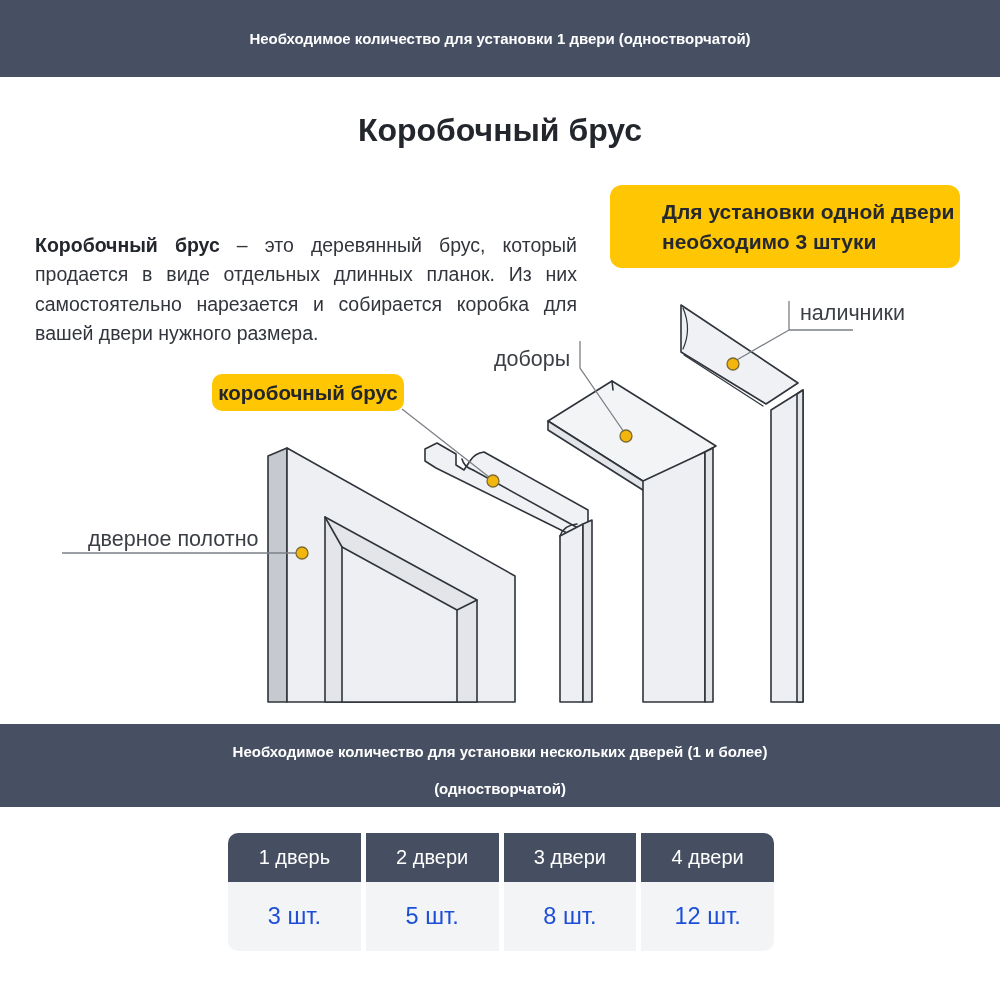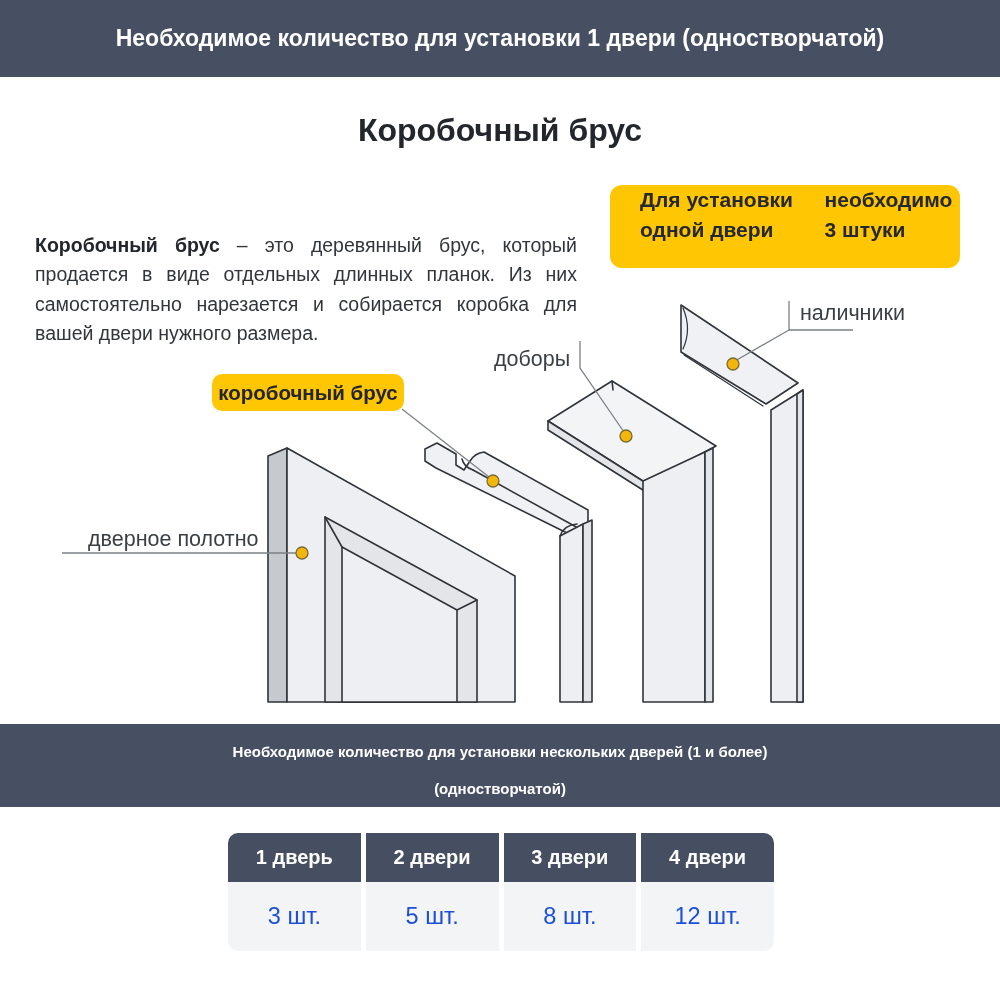--- a/index.html
+++ b/index.html
@@ -2,40 +2,40 @@
 <html><head>
 <meta charset="utf-8">
 <style>
   html,body{margin:0;padding:0;background:#ffffff;}
   body{width:1000px;height:1000px;position:relative;overflow:hidden;
        font-family:"Liberation Sans", sans-serif;-webkit-font-smoothing:antialiased;}
 
   .banner{position:absolute;left:0;width:1000px;background:#475063;color:#ffffff;
           display:flex;flex-direction:column;align-items:center;justify-content:center;
           font-weight:bold;text-align:center;}
-  .banner-top{top:0;height:77px;font-size:23px;}
+  .banner-top{top:0;height:77px;font-size:15px;}
   .banner-bottom{top:724px;height:83px;font-size:15px;line-height:37px;justify-content:flex-end;}
 
   .page-title{position:absolute;top:112px;left:0;width:1000px;text-align:center;
               font-size:32px;font-weight:bold;color:#23262c;}
 
   .lead{position:absolute;left:35px;top:211px;width:542px;font-size:19.5px;line-height:29.5px;
         color:#32363c;text-align:justify;}
   .lead b{color:#23262c;}
 
   .promo-badge{position:absolute;left:610px;top:185px;width:350px;height:83px;
                background:#ffc603;border-radius:12px;box-sizing:border-box;
-               display:flex;justify-content:center;
-               padding-left:30px;font-size:21px;font-weight:bold;color:#25282e;line-height:30px;}
+               display:flex;flex-direction:column;justify-content:center;
+               padding-left:52px;font-size:21px;font-weight:bold;color:#25282e;line-height:30px;}
 
   .diagram{position:absolute;left:0;top:290px;width:1000px;height:424px;}
 
   .qty-table{position:absolute;left:228px;top:833px;width:546px;display:flex;gap:5px;}
   .qty-col{flex:1;display:flex;flex-direction:column;}
-  .qty-head{height:49px;background:#454f61;color:#ffffff;font-size:20px;font-weight:700;
+  .qty-head{height:49px;background:#454f61;color:#ffffff;font-size:20px;font-weight:400;
             display:flex;align-items:center;justify-content:center;}
   .qty-val{height:69px;background:#f3f4f6;color:#1d4ed8;font-size:23.5px;font-weight:500;
            display:flex;align-items:center;justify-content:center;}
   .qty-col:first-child .qty-head{border-top-left-radius:10px;}
   .qty-col:last-child  .qty-head{border-top-right-radius:10px;}
   .qty-col:first-child .qty-val{border-bottom-left-radius:10px;}
   .qty-col:last-child  .qty-val{border-bottom-right-radius:10px;}
 
   .svg-label{font-family:"Liberation Sans", sans-serif;font-size:21.5px;fill:#3a3e45;}
   .svg-badge-label{font-family:"Liberation Sans", sans-serif;font-size:20.5px;font-weight:bold;fill:#23262b;}

